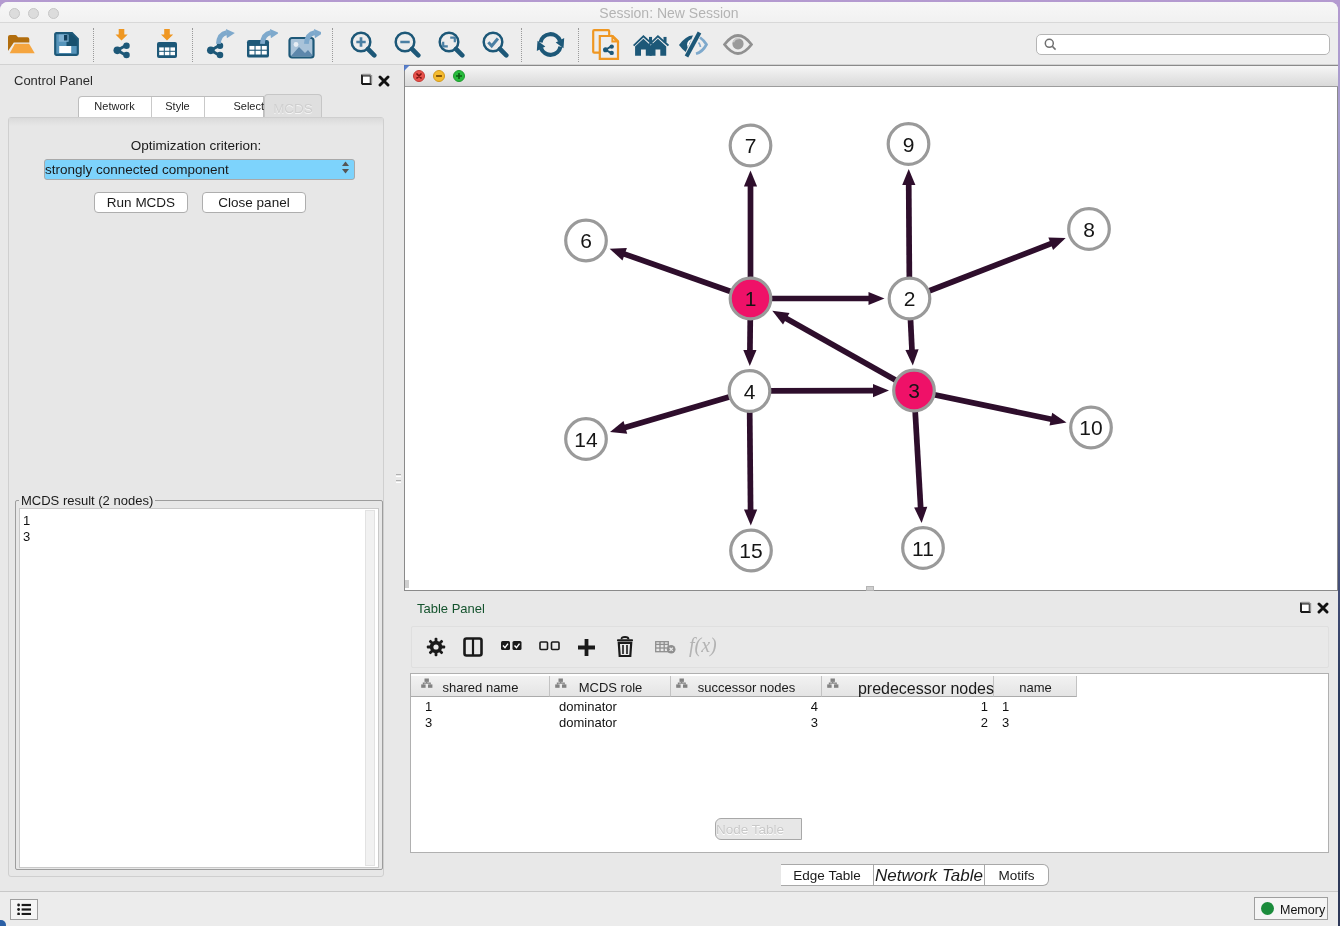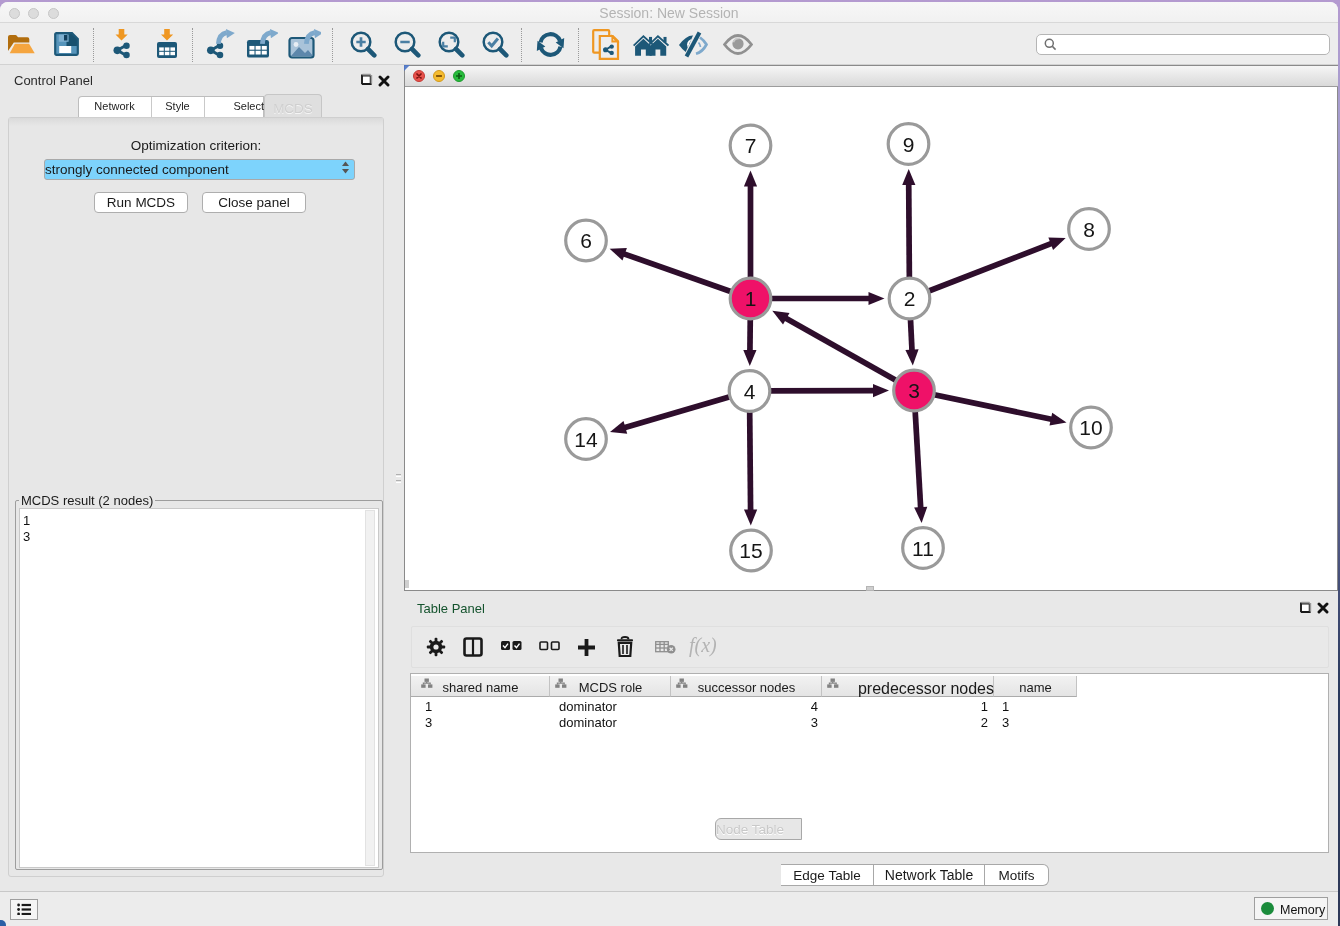--- a/index.html
+++ b/index.html
@@ -412,21 +412,21 @@
 <div class="a" style="left:671px;top:697px;width:147px;text-align:right;font-size:13px;color:#111">4</div>
 <div class="a" style="left:822px;top:697px;width:166px;text-align:right;font-size:13px;color:#111">1</div>
 <div class="a" style="left:1002px;top:697px;font-size:13px;color:#111">1</div>
 <div class="a" style="left:425px;top:713px;font-size:13px;color:#111">3</div>
 <div class="a" style="left:559px;top:713px;font-size:13px;color:#111">dominator</div>
 <div class="a" style="left:671px;top:713px;width:147px;text-align:right;font-size:13px;color:#111">3</div>
 <div class="a" style="left:822px;top:713px;width:166px;text-align:right;font-size:13px;color:#111">2</div>
 <div class="a" style="left:1002px;top:713px;font-size:13px;color:#111">3</div>
 <div class="a" style="left:694px;top:816px;width:87px;height:22px;background:#e7e7e7;border:1px solid #a8a8a8;border-left:1px solid #a8a8a8;border-radius:6px 0 0 6px;line-height:21px;font-size:13.5px;color:#c9c9c9;text-shadow:0 1px 0 #fff;margin-left:21px;">Node Table</div>
 <div class="a" style="left:781px;top:862px;width:93px;height:22px;background:#fff;border:1px solid #a8a8a8;border-left:none;text-align:center;line-height:21px;font-size:13.5px;color:#1a1a1a;">Edge Table</div>
-<div class="a" style="left:874px;top:862px;width:111px;height:22px;background:#fff;border:1px solid #a8a8a8;border-left:none;text-align:center;line-height:21px;font-size:14px;color:#1a1a1a;">Network Table</div>
+<div class="a" style="left:874px;top:862px;width:111px;height:22px;background:#fff;border:1px solid #a8a8a8;border-left:none;text-align:center;line-height:21px;font-size:17px;color:#1a1a1a;font-style:italic;">Network Table</div>
 <div class="a" style="left:985px;top:862px;width:64px;height:22px;background:#fff;border:1px solid #a8a8a8;border-left:none;border-radius:0 6px 6px 0;text-align:center;line-height:21px;font-size:13.5px;color:#1a1a1a;">Motifs</div>
 <div class="a" style="left:0px;top:889px;width:1338px;height:35px;background:#ececec;border-top:1px solid #c8c8c8"></div>
 <div class="a" style="left:10px;top:897px;width:28px;height:21px;background:#f5f5f5;border:1px solid #9f9f9f"></div>
 <svg class="a" style="left:17px;top:901px" width="14" height="12" viewBox="0 0 14 12">
       <g fill="#1a1a1a">
         <circle cx="1.6" cy="2" r="1.4"></circle>
         <circle cx="1.6" cy="6.5" r="1.4"></circle>
         <circle cx="1.6" cy="11" r="1.4"></circle>
         <rect x="4.6" y="0.9" width="11" height="2.2"></rect>
         <rect x="4.6" y="5.4" width="11" height="2.2"></rect>

